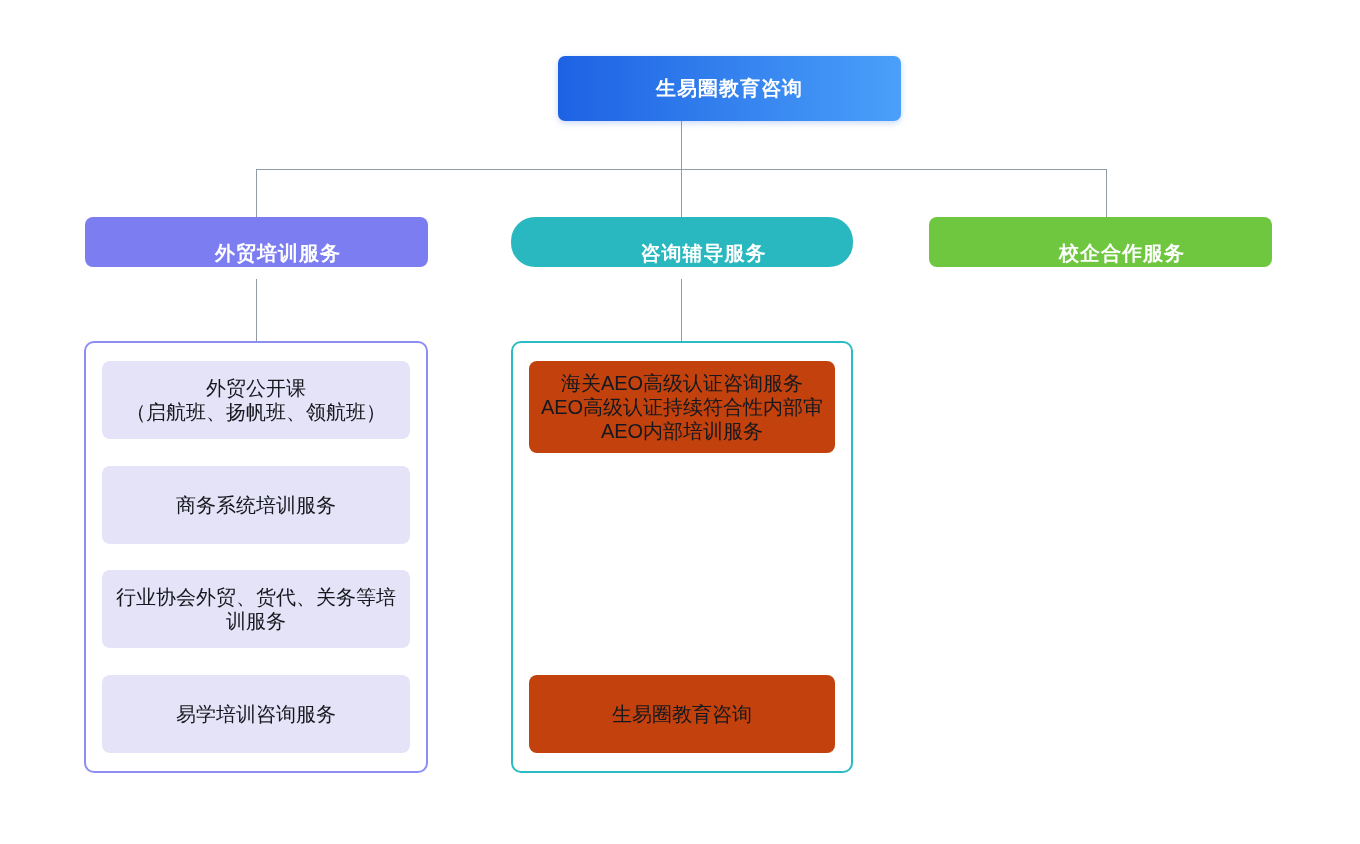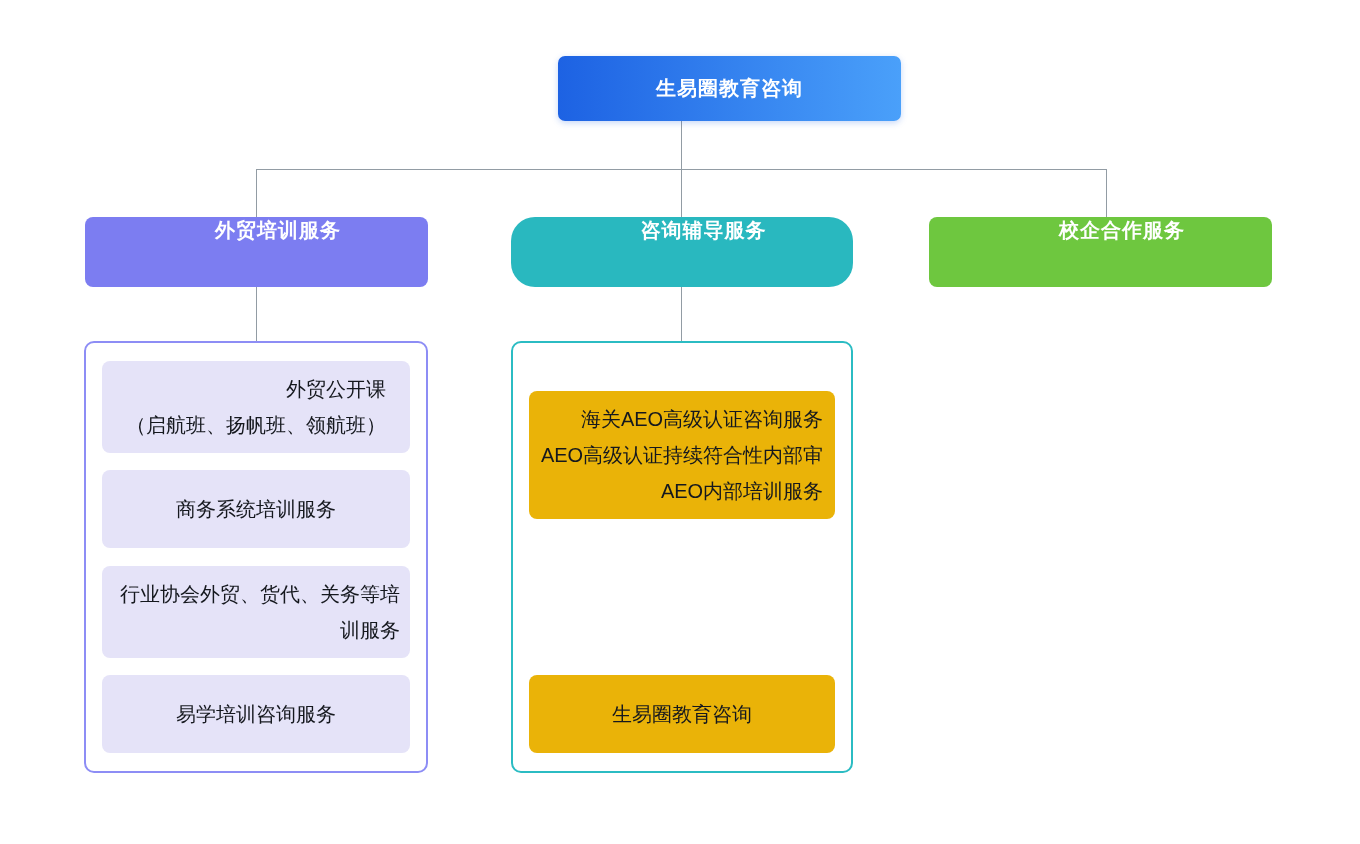--- a/index.html
+++ b/index.html
@@ -21,23 +21,23 @@
     background: linear-gradient(90deg, #1d62e3 0%, #4aa0fa 100%);
     border-radius: 7px;
     display: flex; align-items: center; justify-content: center;
     color: #ffffff; font-size: 20px; font-weight: bold; letter-spacing: 1px;
     box-shadow: 0 2px 6px rgba(30, 98, 227, 0.25);
     margin-left: 48px;
   }
 
   
   .branch-header {
-    position: absolute; top: 217px; height: 70px;
+    position: absolute; top: 217px; height: 50px;
     border-radius: 8px;
-    display: flex; align-items: flex-start; justify-content: center;
+    display: flex; align-items: flex-end; justify-content: center;
     color: #ffffff; font-size: 20px; font-weight: bold; letter-spacing: 1px; padding-left: 43px;
   }
   .branch-header.b0 { left: 85px;  width: 343px; background: #7c7df1; }
   .branch-header.b1 { left: 511px; width: 342px; background: #29b8bf; border-radius: 24px; }
   .branch-header.b2 { left: 929px; width: 343px; background: #6ec73f; }
 
   
   .group {
     position: absolute; top: 341px; height: 432px;
     background: #ffffff; border-radius: 10px;
@@ -45,26 +45,26 @@
     padding: 18px 16px;
   }
   .group.b0 { left: 84px;  width: 344px; border: 2px solid #8d8df5; }
   .group.b1 { left: 511px; width: 342px; border: 2px solid #2bbcc3; }
   .group.b2 { left: 935px; width: 344px; border: 2px solid #70c841; }
 
   
   .item {
     border-radius: 8px; min-height: 78px;
     display: flex; align-items: center; justify-content: center;
-    text-align: right; padding: 10px;
-    font-size: 20px; line-height: 36px; color: #15181e;
+    text-align: center; padding: 10px;
+    font-size: 20px; line-height: 24px; color: #15181e;
     white-space: pre-line;
   }
   .group.b0 .item { background: #e5e3f8; }
-  .group.b1 .item { background: #eab308; margin-top: 30px; }
+  .group.b1 .item { background: #c2410c; }
   .group.b2 .item { background: #e0f1da; }
 </style>
 </head>
 <body>
 
 <div class="canvas">
 
   <div class="line v" style="left:681px; top:121px; height:48px;"></div>
   <div class="line h" style="left:256px; top:169px; width:850px;"></div>
   <div class="line v" style="left:256px; top:169px; height:48px;"></div>

